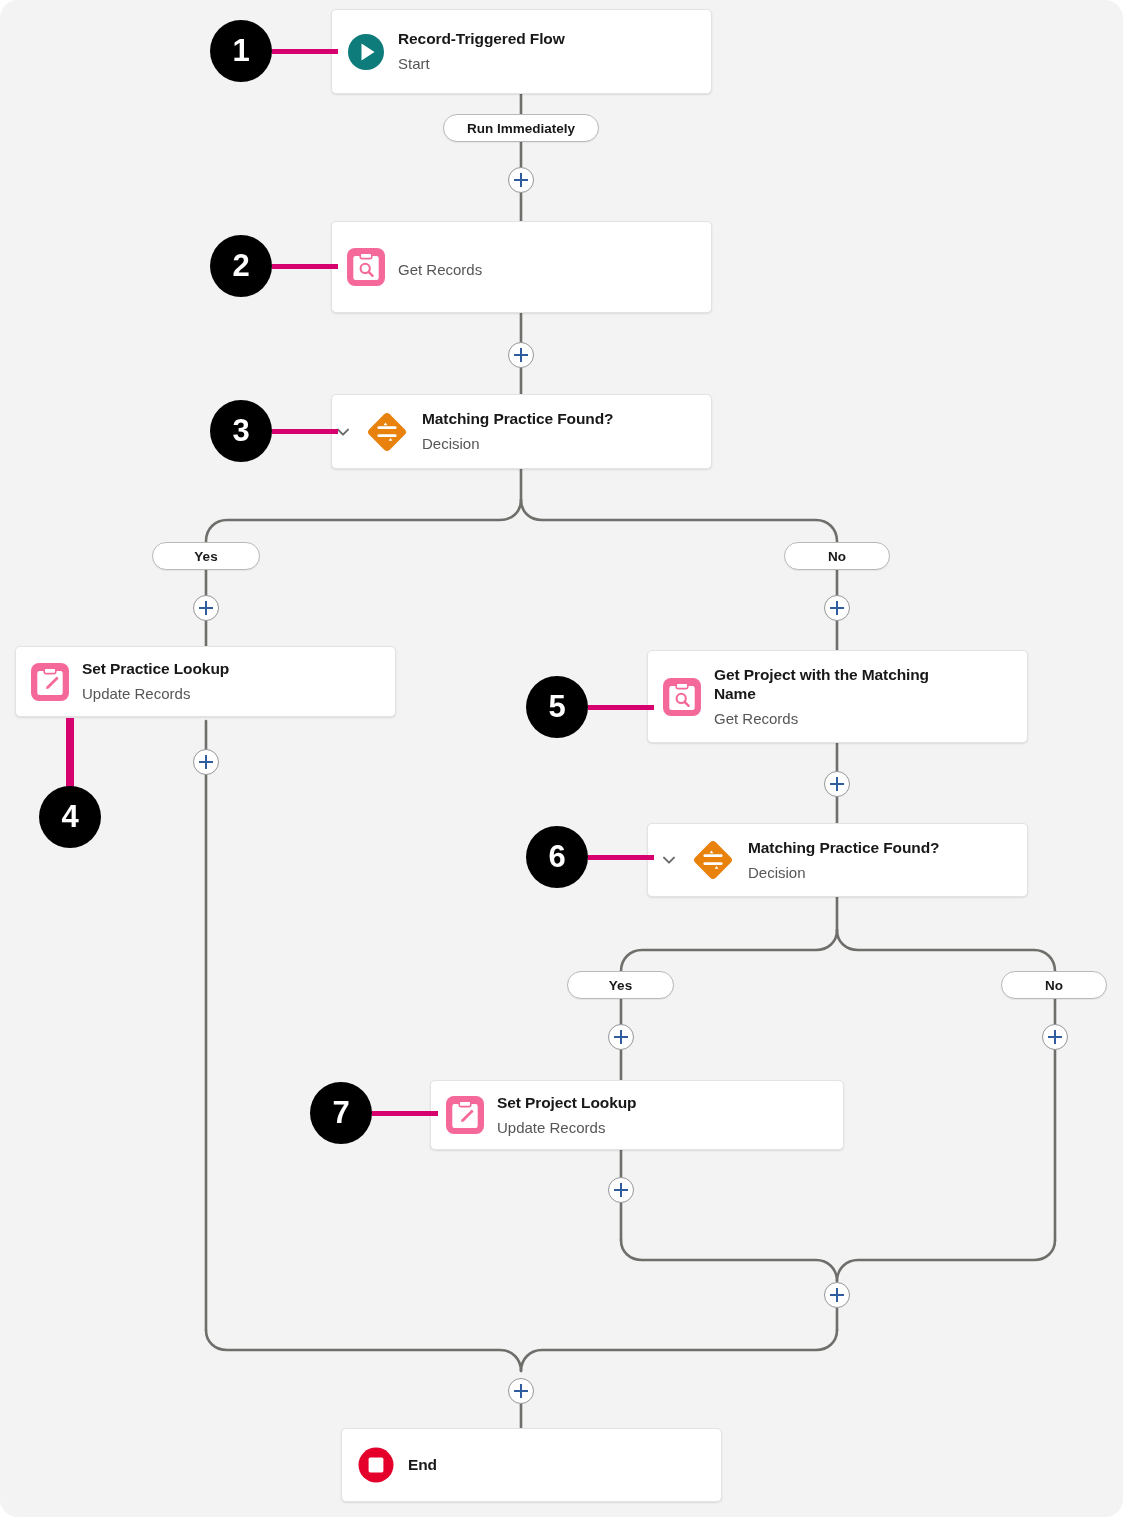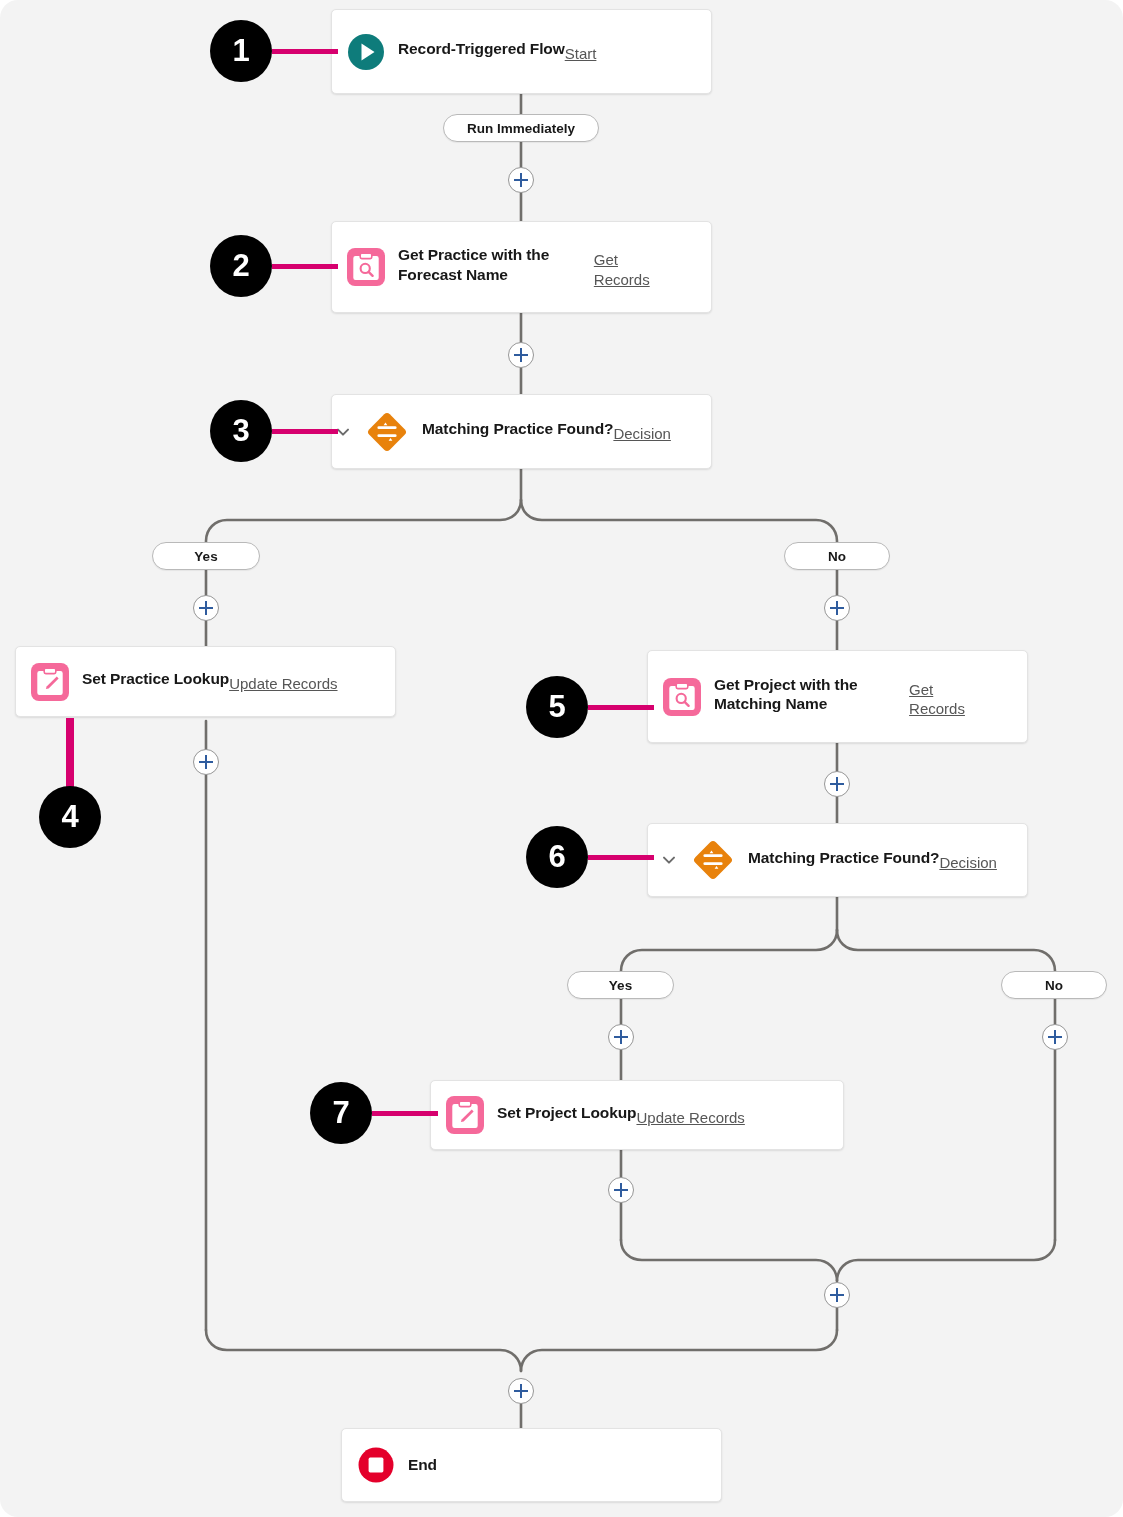--- a/index.html
+++ b/index.html
@@ -46,36 +46,35 @@
   }
   .node .icon-slot {
     flex: 0 0 auto;
     display: flex;
     align-items: center;
     justify-content: center;
     margin-right: 12px;
   }
   .node .labels {
     display: flex;
-    flex-direction: row;
+    flex-direction: column;
     min-width: 0;
   }
   .node .title {
     font-size: 15.5px;
     font-weight: bold;
     color: #181818;
     line-height: 1.27;
     letter-spacing: -0.1px;
   }
   .node .subtitle {
     font-size: 15px;
     color: #565656;
     line-height: 1.3;
     margin-top: 5px;
-    text-decoration: underline;
   }
 
   
   .ico { display: block; }
 
   
   .pill {
     position: absolute;
     height: 28px;
     background: #ffffff;
@@ -209,21 +208,20 @@
     <div class="icon-slot">
       <svg class="ico" width="40" height="40" viewBox="0 0 40 40">
         <rect x="1" y="1" width="38" height="38" rx="8" fill="#f5699a"></rect>
         <path d="M9.5 9 h21 a2.2 2.2 0 0 1 2.2 2.2 v19.6 a2.2 2.2 0 0 1 -2.2 2.2 h-21 a2.2 2.2 0 0 1 -2.2 -2.2 v-19.6 a2.2 2.2 0 0 1 2.2 -2.2 z" fill="#ffffff"></path>
         <rect x="14.2" y="6.2" width="11.6" height="5.4" rx="1.6" fill="#ffffff" stroke="#f5699a" stroke-width="1.6"></rect>
         <circle cx="19.2" cy="21.4" r="4.6" fill="none" stroke="#f5699a" stroke-width="2.1"></circle>
         <path d="M22.6 24.8 L26.6 28.8" stroke="#f5699a" stroke-width="2.4" stroke-linecap="round"></path>
       </svg>
     </div>
     <div class="labels" style="max-width:258px;">
-      <div class="title">Get Practice with the Forecast Name</div>
       <div class="subtitle">Get Records</div>
     </div>
   </div>
 
   <div class="node" id="n-decision-practice" style="left:331px; top:394px; width:381px; height:75px; padding-left:0;">
     <div class="chevron">
       <svg class="ico" width="18" height="18" viewBox="0 0 18 18">
         <path d="M4 6.6 L9 11.6 L14 6.6" fill="none" stroke="#6b6b6b" stroke-width="2" stroke-linecap="round" stroke-linejoin="round"></path>
       </svg>
     </div>

